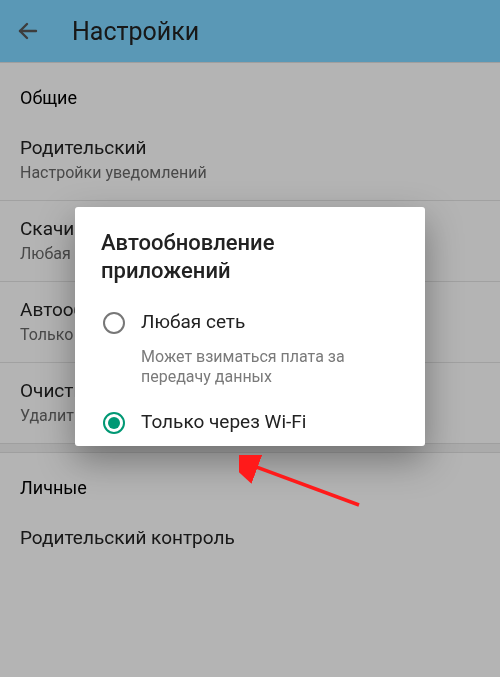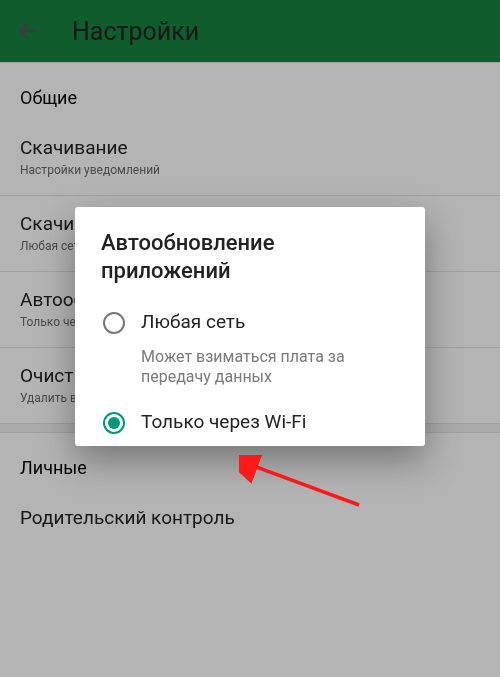--- a/index.html
+++ b/index.html
@@ -10,40 +10,40 @@
       height: 677px;
       overflow: hidden;
       position: relative;
       color: #212121;
     }
     .appbar {
       height: 62px;
       display: flex;
       align-items: center;
       padding: 0 14px;
-      background: #15803d;
+      background: #7dd3fc;
     }
     .back-icon {
       width: 28px; height: 28px;
       display: inline-flex; align-items: center;
       justify-content: center;
       margin-right: 30px;
       color: #555;
     }
     .appbar-title { font-size: 25px; font-weight: 400; color: #222; }
     .section-divider { height: 1px; background: #ddd; margin: 0; }
     .section-header {
       padding: 24px 20px 12px;
       font-size: 18px; color: #000000; font-weight: 400;
     }
     .row {
       padding: 16px 20px 18px;
     }
     .row-title { font-size: 19px; color: #222; margin-bottom: 4px; }
-    .row-sub { font-size: 12px; color: #666; }
+    .row-sub { font-size: 16px; color: #666; }
     .thin-divider { height: 1px; background: #e0e0e0; margin: 0 0; }
     .thick-divider { height: 10px; background: #eee; border-top:1px solid #ddd; border-bottom:1px solid #ddd; }
     
     .scrim {
       position: absolute; inset: 0;
       background: rgba(0,0,0,0.28);
     }
     .dialog {
       position: absolute;
       left: 75px; top: 207px;
@@ -107,21 +107,21 @@
         <polyline points="11 5 4 12 11 19"></polyline>
       </svg>
   </span>
   <span class="appbar-title">Настройки</span>
 </div>
 <div class="section-divider"></div>
 
 <div class="section-header">Общие</div>
 
 <div class="row">
-  <div class="row-title">Скачивание</div>
+  <div class="row-title">Родительский</div>
   <div class="row-sub">Настройки уведомлений</div>
 </div>
 <div class="thin-divider"></div>
 
 <div class="row">
   <div class="row-title">Скачивание приложений</div>
   <div class="row-sub">Любая сеть</div>
 </div>
 <div class="thin-divider"></div>
 

